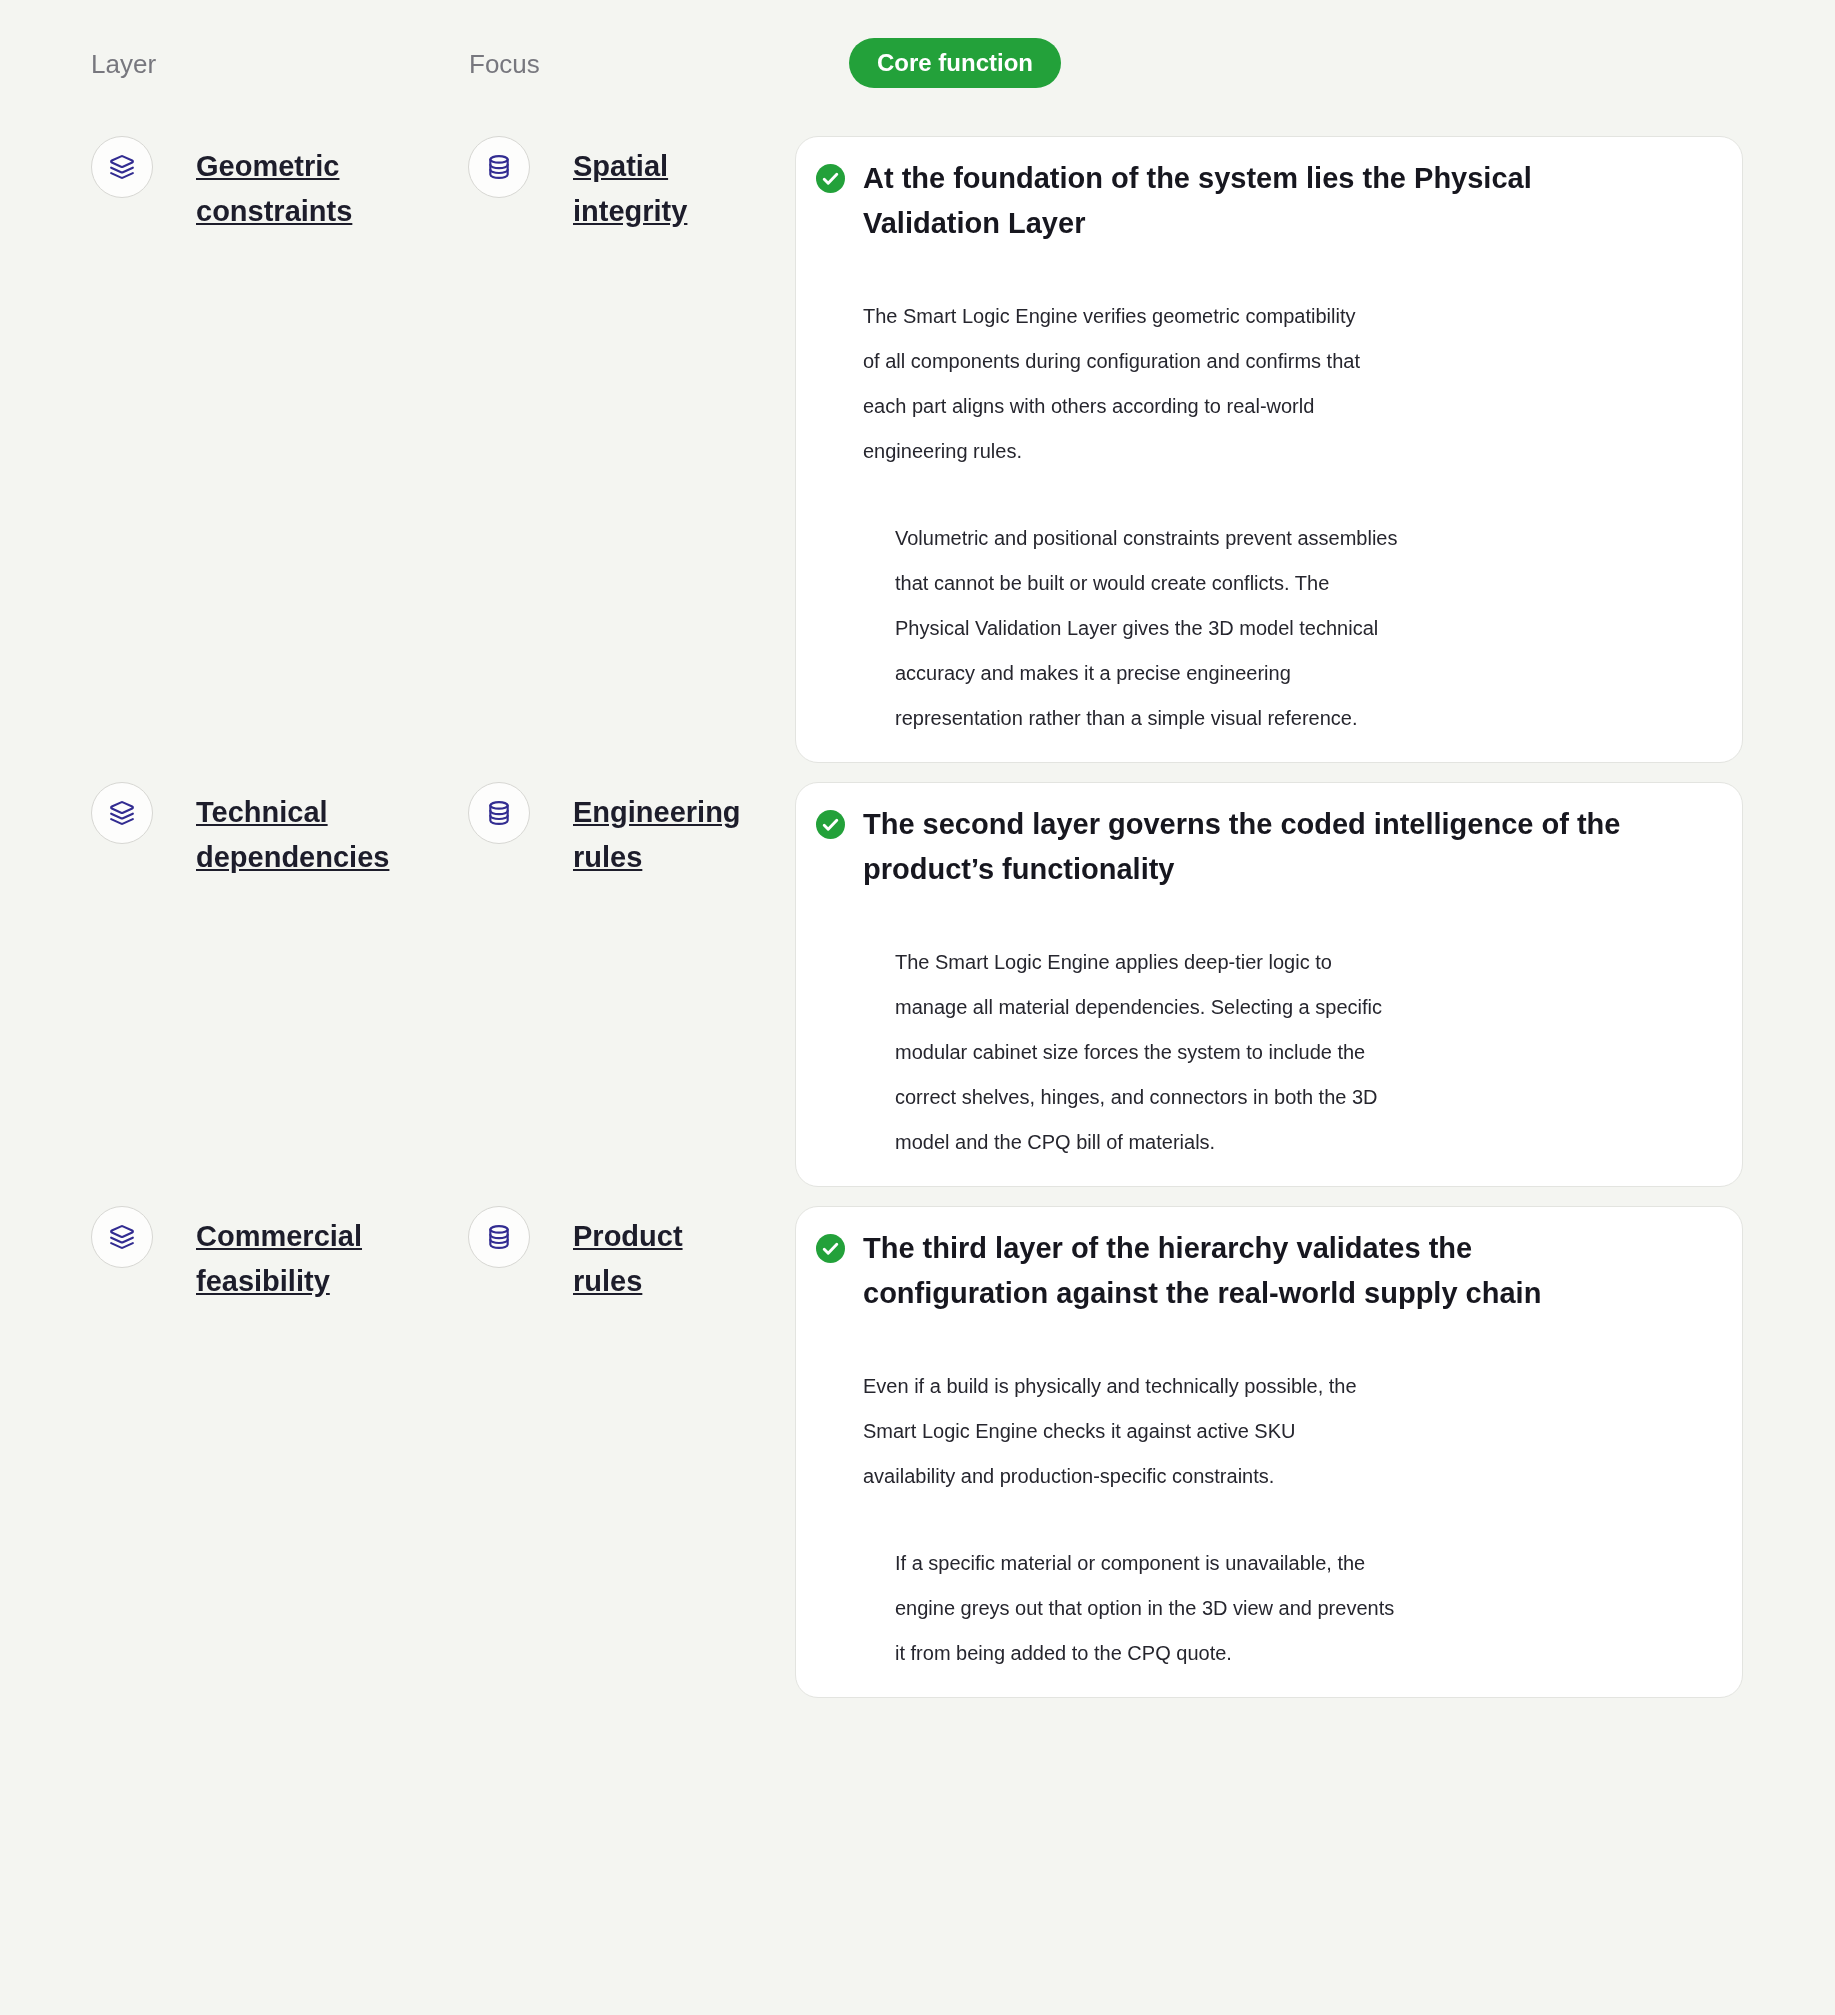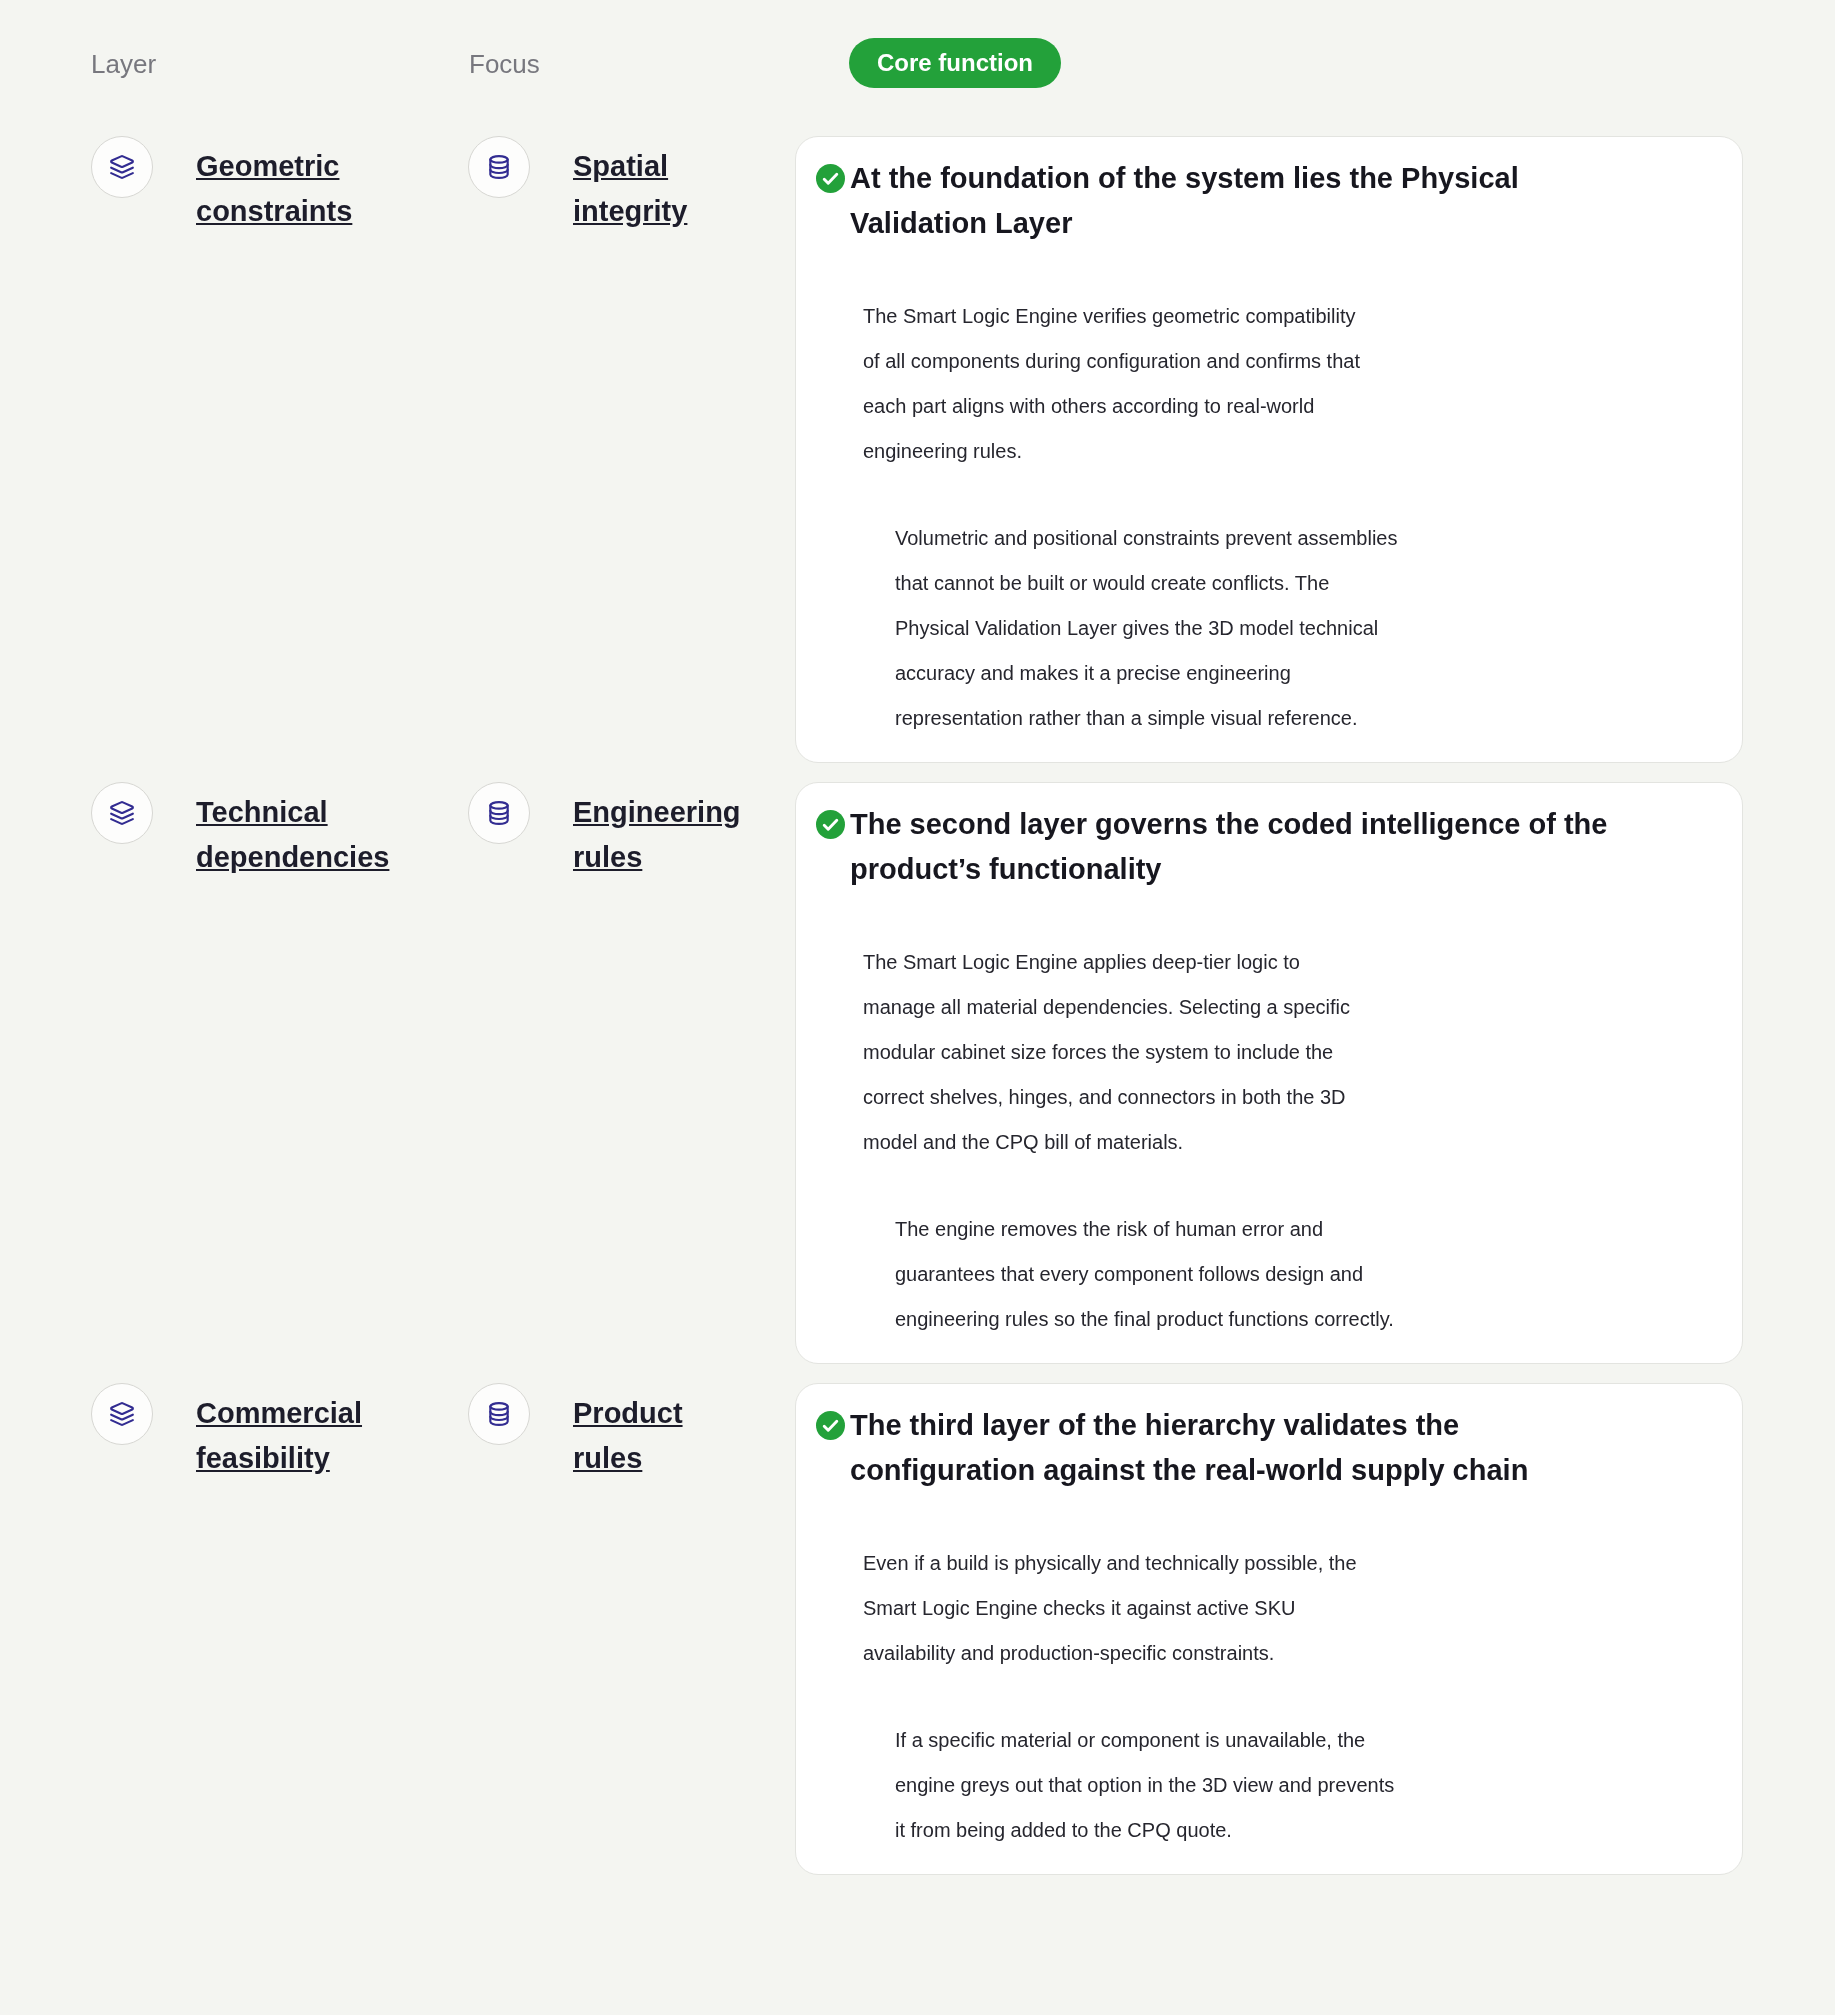--- a/index.html
+++ b/index.html
@@ -88,21 +88,21 @@
     text-decoration:underline;
   }
   .card{
     background:var(--card-bg);
     border:1px solid var(--card-border);
     border-radius:23px;
     padding:19px 38px 21px 67px;
   }
   .card-heading{
     display:flex;
-    gap:5px;
+    gap:18px;
     margin:0 0 48px 0;
     font-size:29px;
     font-weight:700;
     line-height:45px;
     color:var(--heading-color);
   }
   .card-heading .check{
     flex:0 0 29px;
     width:29px;height:29px;
     margin-left:-47px;
@@ -212,23 +212,20 @@
             </svg>
         </span>
         <span class="heading-text">The second layer governs the coded intelligence of the
 product’s functionality</span>
       </div>
       <p class="card-para">The Smart Logic Engine applies deep-tier logic to
 manage all material dependencies. Selecting a specific
 modular cabinet size forces the system to include the
 correct shelves, hinges, and connectors in both the 3D
 model and the CPQ bill of materials.</p>
-      <p class="card-para">The engine removes the risk of human error and
-guarantees that every component follows design and
-engineering rules so the final product functions correctly.</p>
     </div>
   </div>
 
   <div class="row">
     <div class="icon-circle">
       <svg viewBox="0 0 24 24">
           <use href="#tpl-layers"></use>
         </svg>
     </div>
     <div class="cell-label">Commercial

